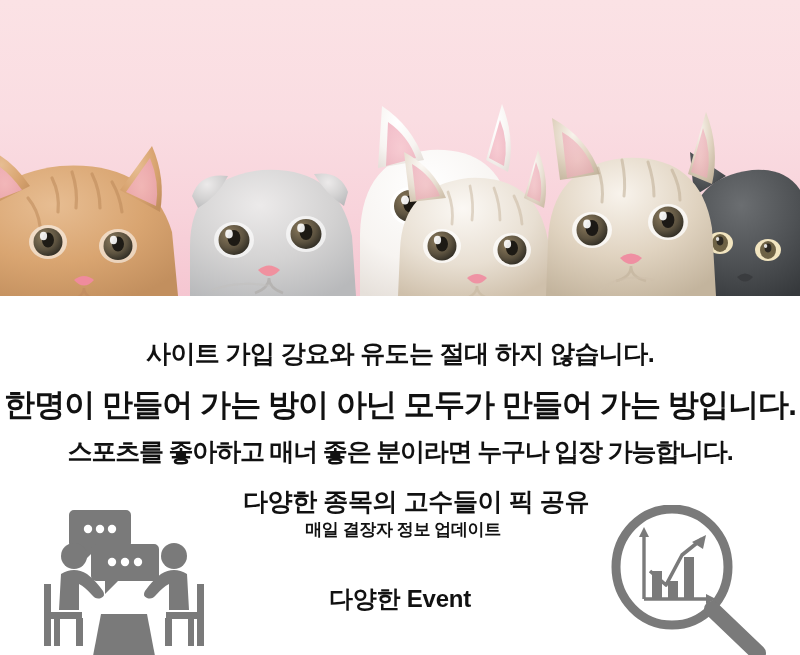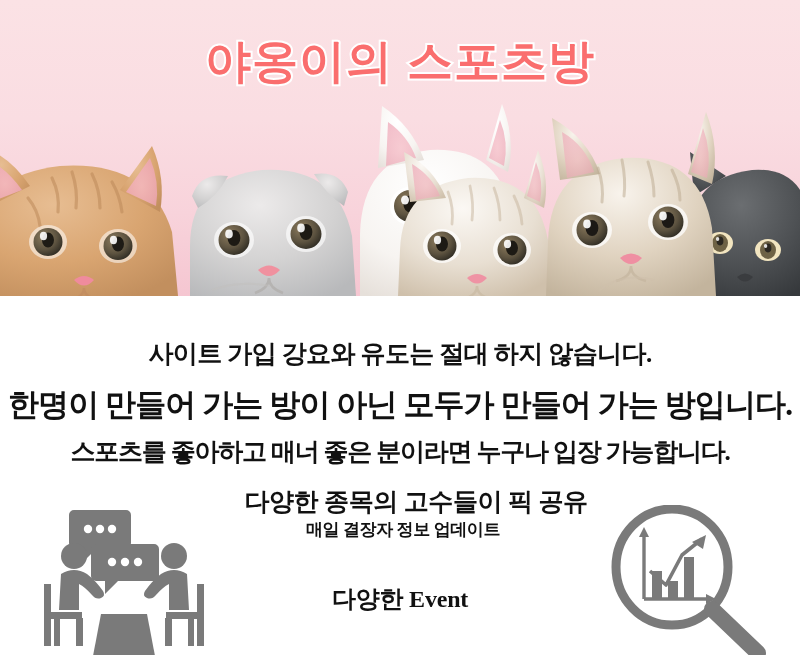--- a/index.html
+++ b/index.html
@@ -70,21 +70,21 @@
     width: 800px;
     height: 359px;
     background: #ffffff;
     z-index: 4;
   }
 
   .copy-line {
     width: 800px;
     text-align: center;
     color: #111111;
-    font-family: Liberation Serif, serif;
+    font-family: Liberation Sans, sans-serif;
     font-weight: 700;
     white-space: nowrap;
     position: absolute;
     left: 0;
   }
 
   .line-1 { top: 41px;  font-size: 25px; letter-spacing: -0.6px; }
   .line-2 { top: 88px;  font-size: 31px; letter-spacing: -0.9px; }
   .line-3 { top: 139px; font-size: 25px; letter-spacing: -1.2px; text-align: center; }
   .line-4 { top: 189px; font-size: 25px; letter-spacing: -0.4px; padding-left: 32px; }
@@ -289,21 +289,20 @@
         <ellipse cx="668" cy="222" rx="20" ry="18" fill="#ffffff" opacity=".75"></ellipse>
         <ellipse cx="668" cy="222" rx="15.5" ry="15.5" fill="url(#eyeG)"></ellipse>
         <ellipse cx="668" cy="220" rx="6.4" ry="8" fill="#1c1915"></ellipse>
         <ellipse cx="663" cy="216" rx="3.8" ry="4.4" fill="#ffffff" opacity=".92"></ellipse>
         <path d="M620 258 q11 -9 22 0 q-11 12 -22 0 Z" fill="#ef8fa2"></path>
         <path d="M631 266 q0 11 -15 15 M631 266 q0 11 15 15" stroke="#c6b6a0" stroke-width="2.6" fill="none" opacity=".8"></path>
         <path d="M600 290 q24 -18 54 -10" stroke="#cfc0ab" stroke-width="2" fill="none" opacity=".6"></path>
       </g>
     </svg>
 
-    <div class="hero-title">야옹이의 스포츠방</div>
   </div>
 
   <div class="copy-block">
     <div class="copy-line line-1">사이트 가입 강요와 유도는 절대 하지 않습니다.</div>
     <div class="copy-line line-2">한명이 만들어 가는 방이 아닌 모두가 만들어 가는 방입니다.</div>
     <div class="copy-line line-3">스포츠를 좋아하고 매너 좋은 분이라면 누구나 입장 가능합니다.</div>
     <div class="copy-line line-4">다양한 종목의 고수들이 픽 공유</div>
     <div class="copy-line line-5">매일 결장자 정보 업데이트</div>
     <div class="copy-line line-6">다양한 Event</div>
   </div>

